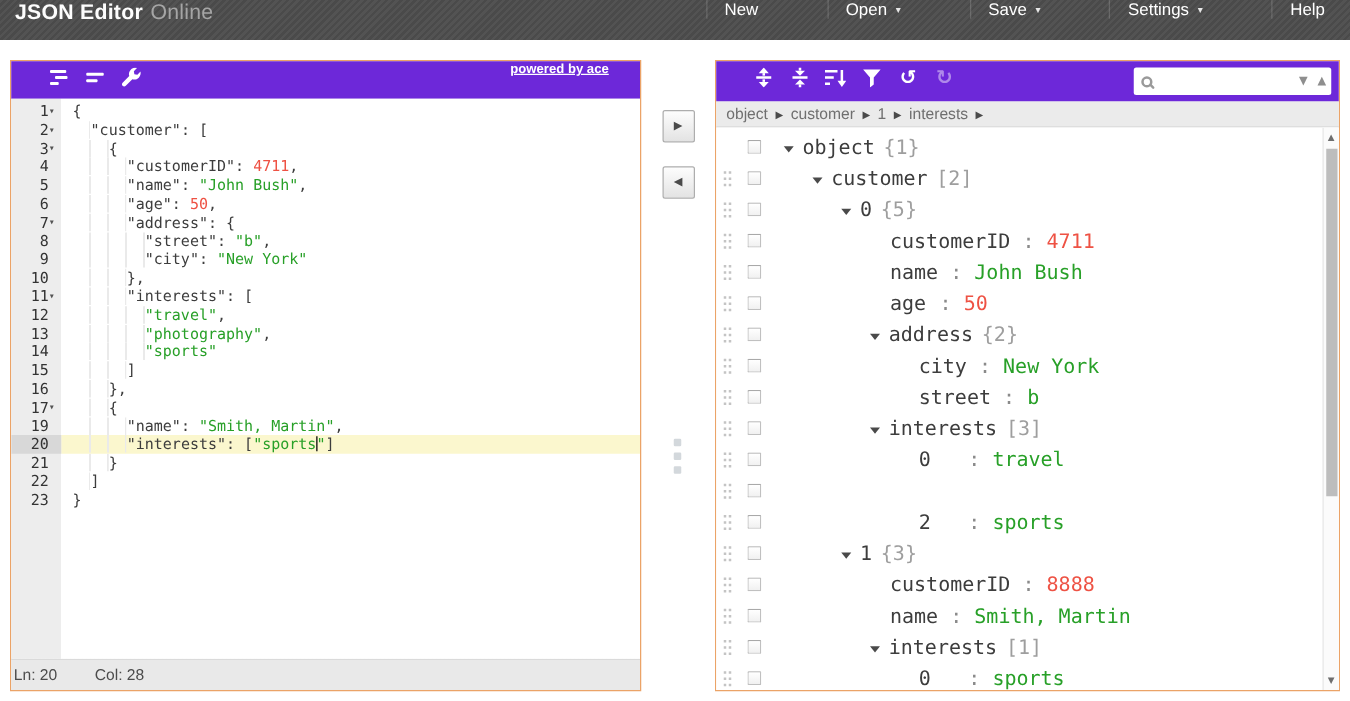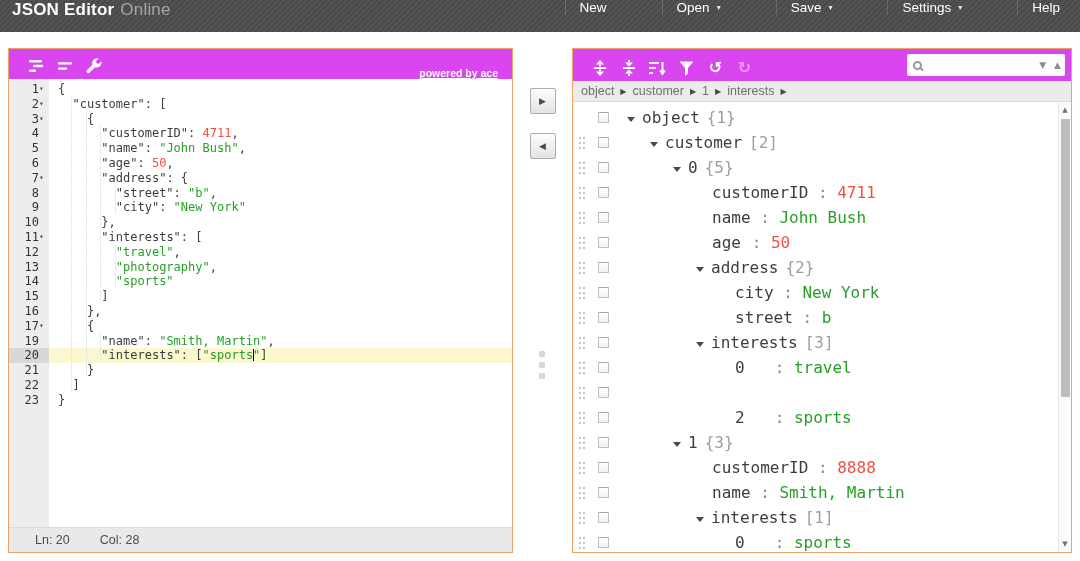--- a/index.html
+++ b/index.html
@@ -19,21 +19,21 @@
   .menu-item .caret{font-size:8px;margin-left:7px;color:#e8e8e8;}
 
   
   .workspace{position:relative;height:529px;}
   .panel{position:absolute;top:16px;height:505px;border:1px solid #eba367;background:#fff;
     display:flex;flex-direction:column;}
   .left-panel{left:8px;width:505px;}
   .right-panel{left:572px;width:500px;}
 
   
-  .toolbar{background:#d946ef;display:flex;align-items:flex-end;flex:none;padding:0 12px;position:relative;}
+  .toolbar{background:#6d28d9;display:flex;align-items:flex-start;flex:none;padding:0 23px;position:relative;}
   .left-toolbar{height:30px;}
   .right-toolbar{height:32px;}
   .icon-btn{width:27px;height:26px;border:none;background:transparent;display:flex;align-items:center;
     justify-content:center;padding:0;margin:0 1px;cursor:pointer;}
   .icon-btn svg{display:block;}
   .icon-btn .glyph{font-size:16px;line-height:16px;color:#fff;font-weight:bold;
     font-family:"DejaVu Sans",sans-serif;}
   .icon-btn.disabled .glyph{color:rgba(255,255,255,0.45);}
   .powered{margin-left:auto;color:#fff;font-size:10.5px;font-weight:bold;text-decoration:underline;
     padding-right:2px;cursor:pointer;}
@@ -58,21 +58,21 @@
   .gut .fold{position:absolute;right:0;top:0;width:10px;font-size:8px;color:#555;text-align:left;}
   .code{flex:1;white-space:pre;padding-left:9px;color:#3d3d3d;}
   .ws{background-image:repeating-linear-gradient(to right,rgba(0,0,0,0) 0,rgba(0,0,0,0) 13.45px,#eaeaea 13.45px,#eaeaea 14.45px);}
   .tk,.tp{color:#3d3d3d;}
   .ts{color:#28a028;}
   .tn{color:#ee5244;}
   .line.active .code{background:#fbf7ce;}
   .line.active .gut{background:#d8d8d8;}
   .cursor{display:inline-block;width:1px;height:12px;background:#000;vertical-align:-2px;margin:0 -0.5px;}
   .statusbar{height:25px;flex:none;background:#e9e9e9;border-top:1px solid #dadada;display:flex;
-    align-items:center;padding-left:26px;gap:30px;font-size:12.5px;color:#4c4c4c;}
+    align-items:center;padding-left:2px;gap:30px;font-size:12.5px;color:#4c4c4c;}
 
   
   .mid{position:absolute;left:513px;top:16px;width:59px;height:505px;}
   .xfer{display:block;width:26px;height:26px;margin:0 auto;border:1px solid #adadad;border-radius:2px;
     background:linear-gradient(#fdfdfd,#e3e3e3);color:#4a4a4a;font-size:9px;padding:0;cursor:pointer;
     font-family:"DejaVu Sans",sans-serif;}
   .xfer-right{margin-top:40px;}
   .xfer-left{margin-top:19px;}
   .splitter{margin:192px auto 0;width:7px;display:flex;flex-direction:column;gap:5px;cursor:col-resize;}
   .splitter .dot{width:6px;height:6px;background:#d3d8dc;border-radius:1px;}

